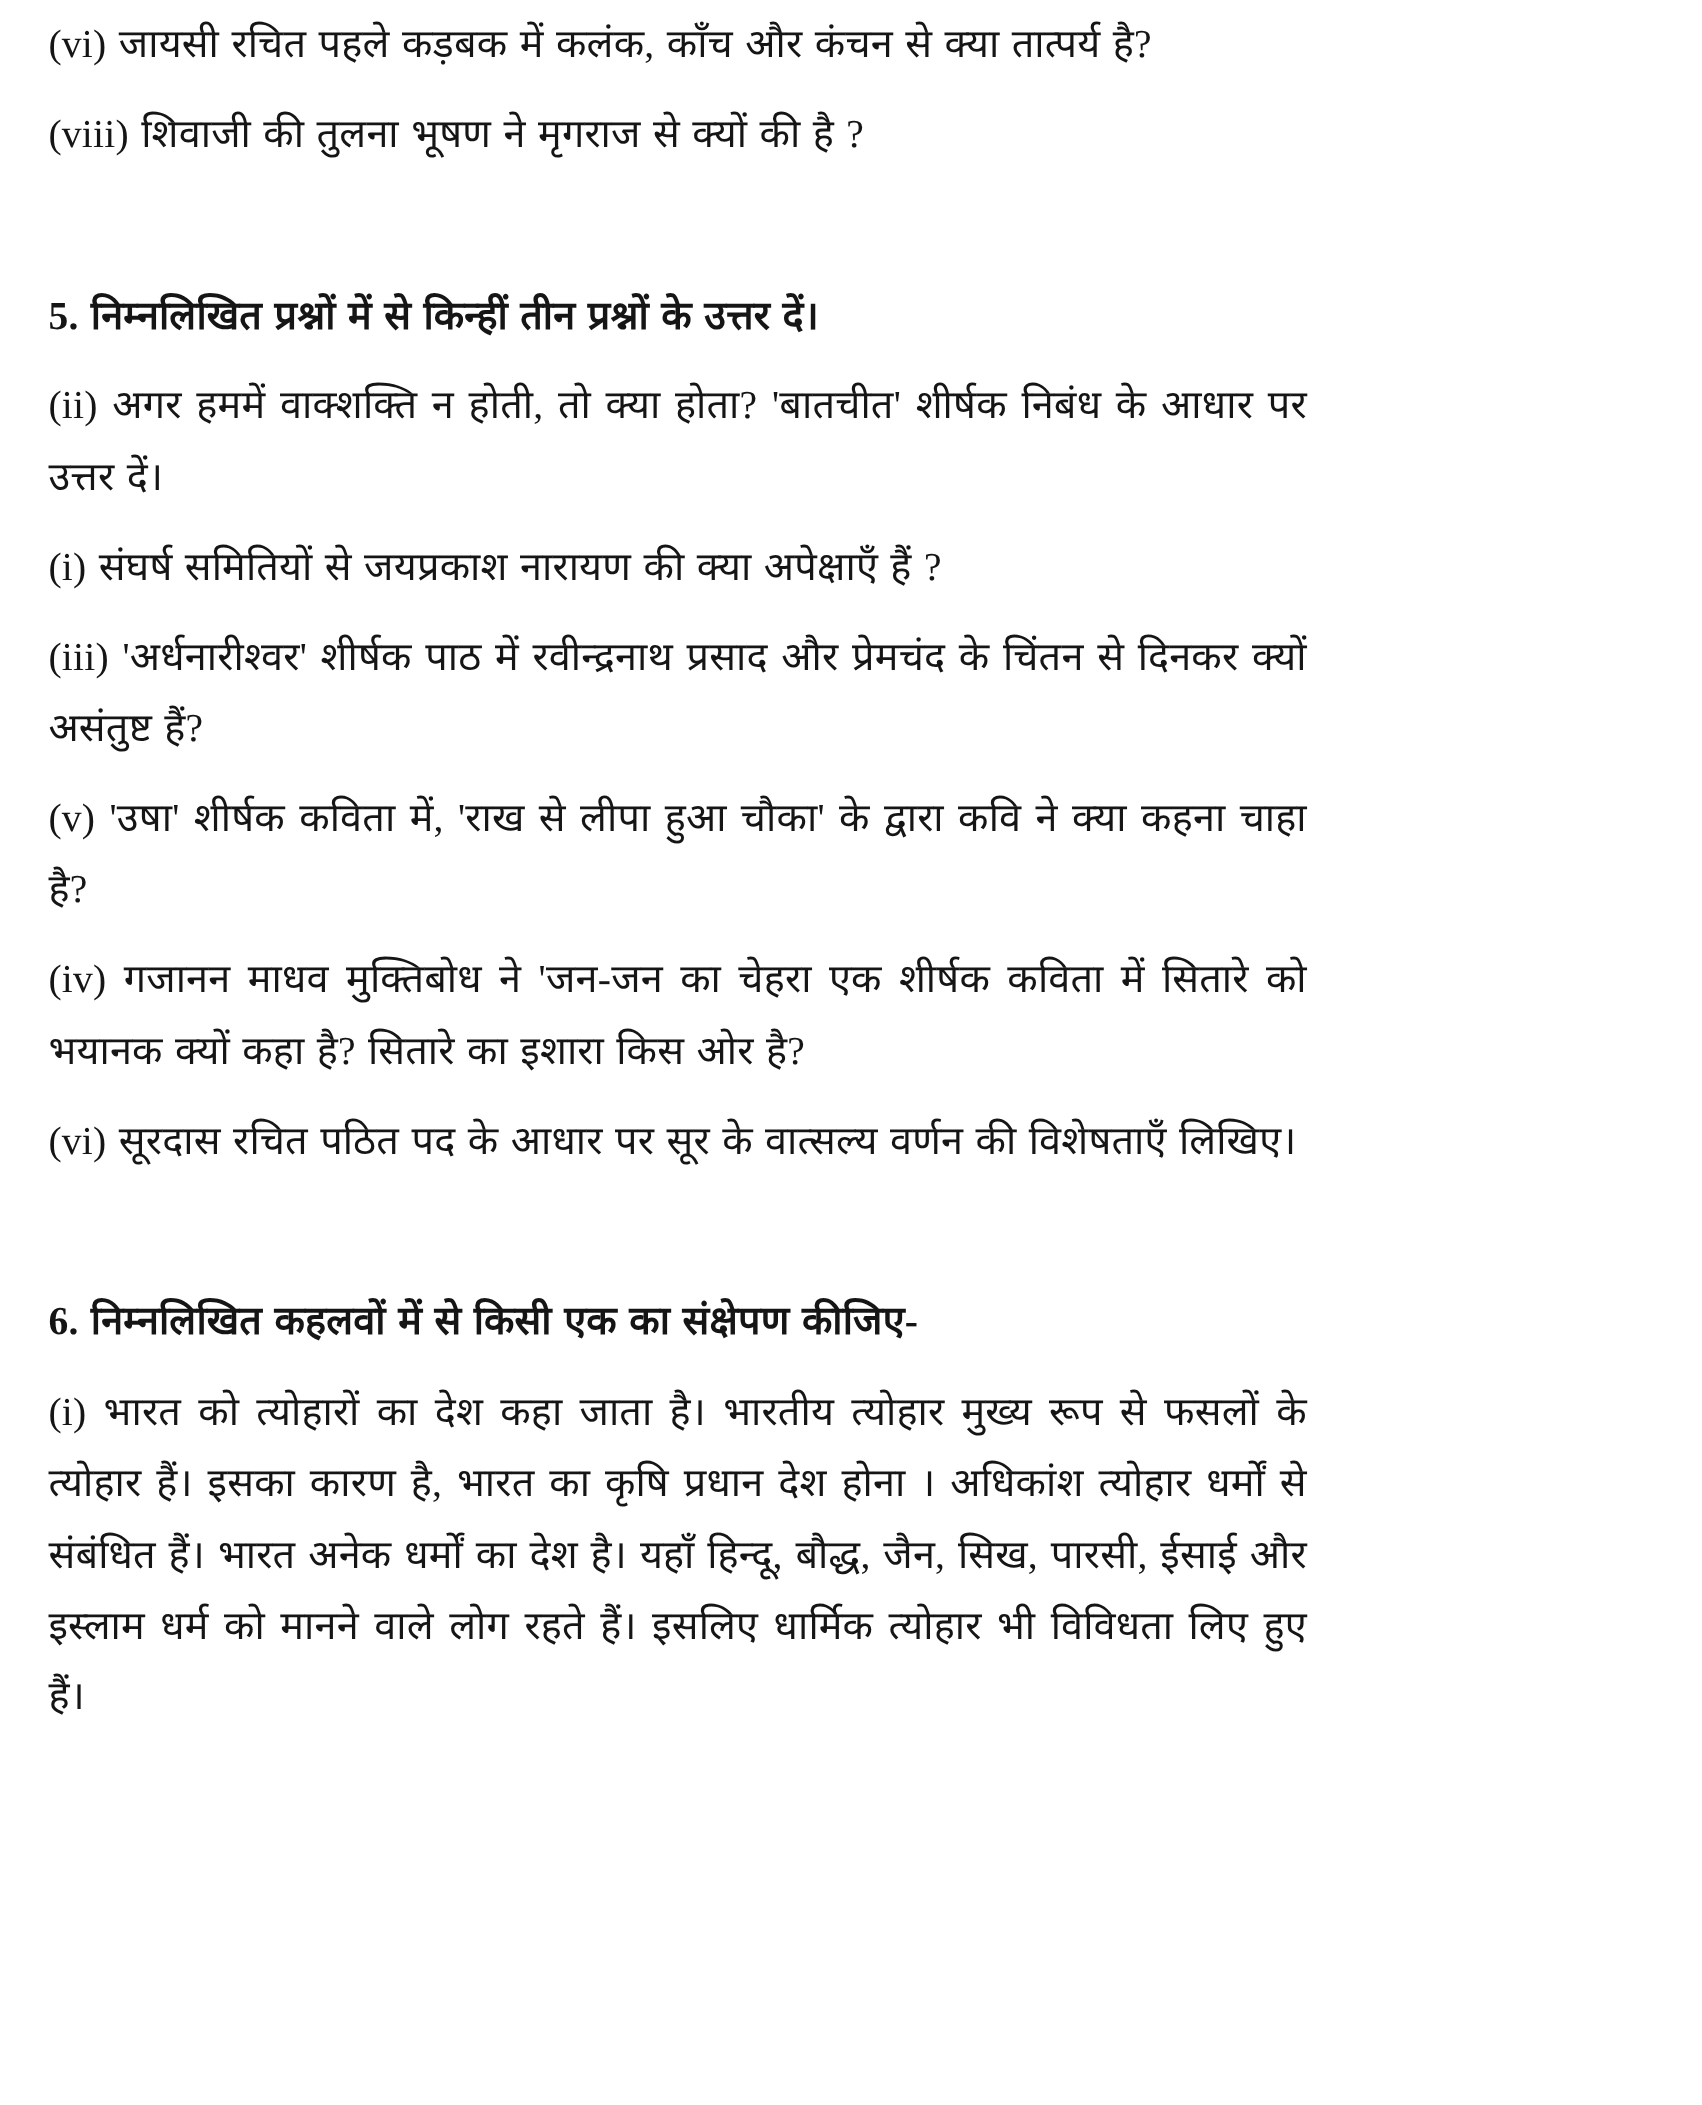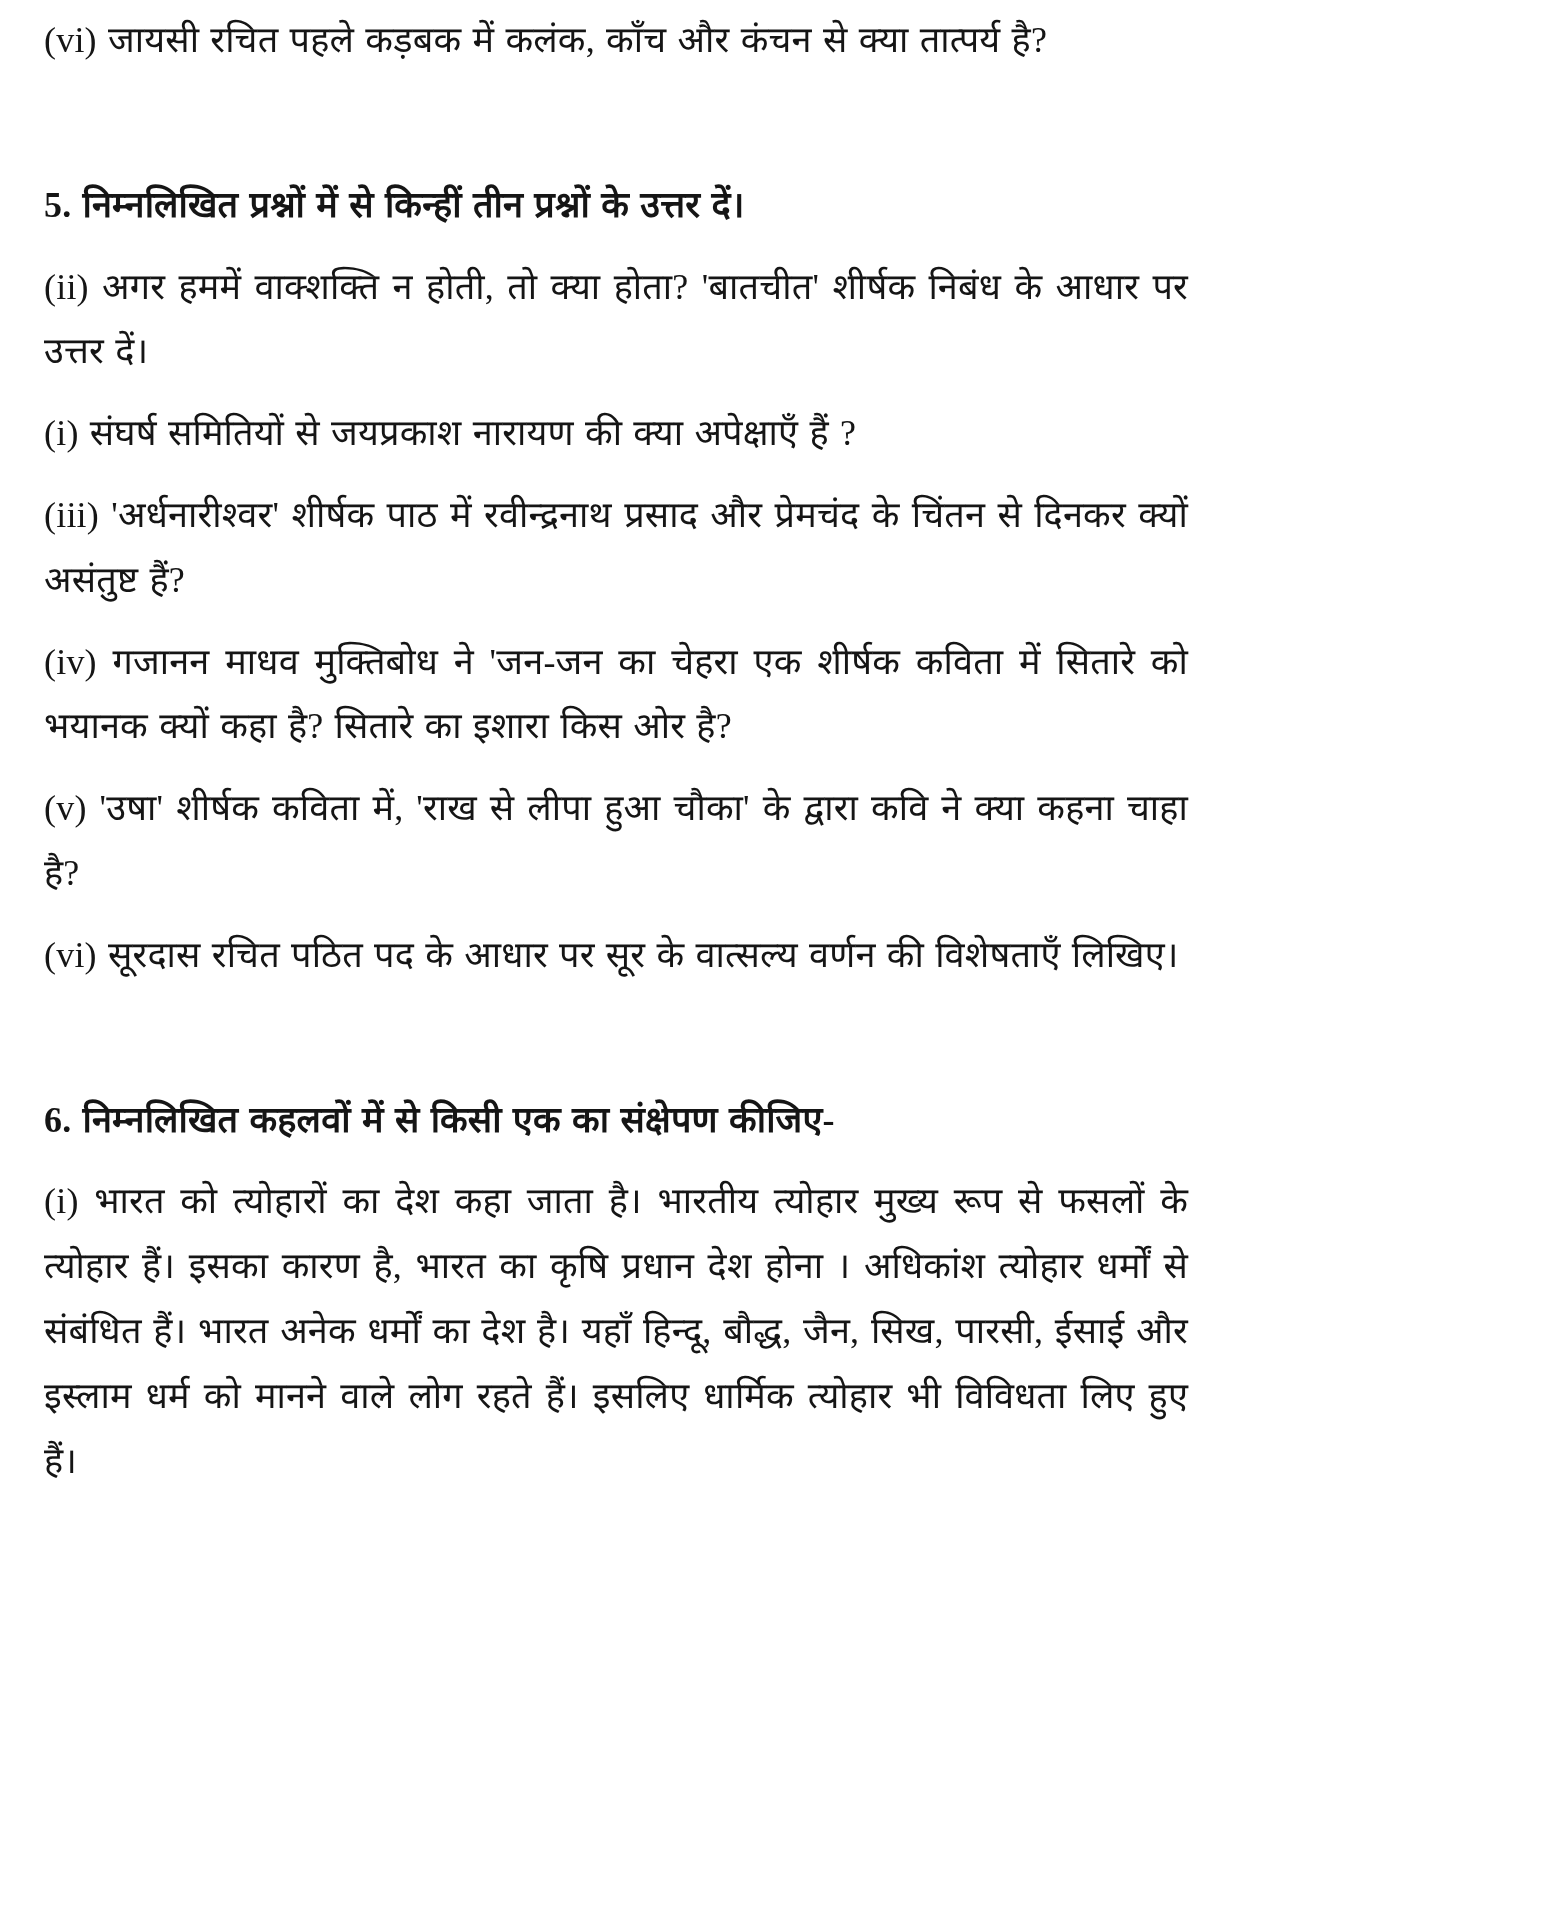--- a/index.html
+++ b/index.html
@@ -37,30 +37,31 @@
     white-space: nowrap;
   }
 </style>
 </head>
 <body>
 
 <div class="page">
 
   <div>
     <p class="line"><span class="q-label">(vi)</span> <span>जायसी रचित पहले कड़बक में कलंक, काँच और कंचन से क्या तात्पर्य है?</span></p>
+    <p class="line"><span class="q-label">(viii)</span> <span>शिवाजी की तुलना भूषण ने मृगराज से क्यों की है  ?</span></p>
   </div>
 
   <div>
     <p class="line section-heading"><span>5.</span> <span>निम्नलिखित प्रश्नों में से किन्हीं तीन प्रश्नों के उत्तर दें।</span></p>
 
     <p class="line"><span class="q-label">(ii)</span> <span>अगर हममें वाक्शक्ति न होती, तो क्या होता? 'बातचीत' शीर्षक निबंध के आधार पर उत्तर दें।</span></p>
     <p class="line"><span class="q-label">(i)</span> <span>संघर्ष समितियों से जयप्रकाश नारायण की क्या अपेक्षाएँ हैं ?</span></p>
     <p class="line"><span class="q-label">(iii)</span> <span>'अर्धनारीश्वर' शीर्षक पाठ में रवीन्द्रनाथ प्रसाद और प्रेमचंद के चिंतन से दिनकर क्यों असंतुष्ट हैं?</span></p>
+    <p class="line"><span class="q-label">(v)</span> <span>'उषा' शीर्षक कविता में, 'राख से लीपा हुआ चौका' के द्वारा कवि ने क्या कहना चाहा है?</span></p>
     <p class="line"><span class="q-label">(iv)</span> <span>गजानन माधव मुक्तिबोध ने 'जन-जन का चेहरा एक शीर्षक कविता में सितारे को भयानक क्यों कहा है? सितारे का इशारा किस ओर है?</span></p>
-    <p class="line"><span class="q-label">(v)</span> <span>'उषा' शीर्षक कविता में, 'राख से लीपा हुआ चौका' के द्वारा कवि ने क्या कहना चाहा है?</span></p>
     <p class="line"><span class="q-label">(vi)</span> <span>सूरदास रचित पठित पद के आधार पर सूर के वात्सल्य वर्णन की विशेषताएँ लिखिए।</span></p>
   </div>
 
   <div>
     <p class="line section-heading"><span>6.</span> <span>निम्नलिखित कहलवों में से किसी एक का संक्षेपण कीजिए-</span></p>
 
     <p class="line"><span class="q-label">(i)</span> <span>भारत को त्योहारों का देश कहा जाता है। भारतीय त्योहार मुख्य रूप से फसलों के त्योहार हैं। इसका कारण है, भारत का कृषि प्रधान देश होना । अधिकांश त्योहार धर्मों से संबंधित हैं। भारत अनेक धर्मों का देश है। यहाँ हिन्दू, बौद्ध, जैन, सिख, पारसी, ईसाई और इस्लाम धर्म को मानने वाले लोग रहते हैं। इसलिए धार्मिक त्योहार भी विविधता लिए हुए हैं।</span></p>
   </div>
 
 </div>

